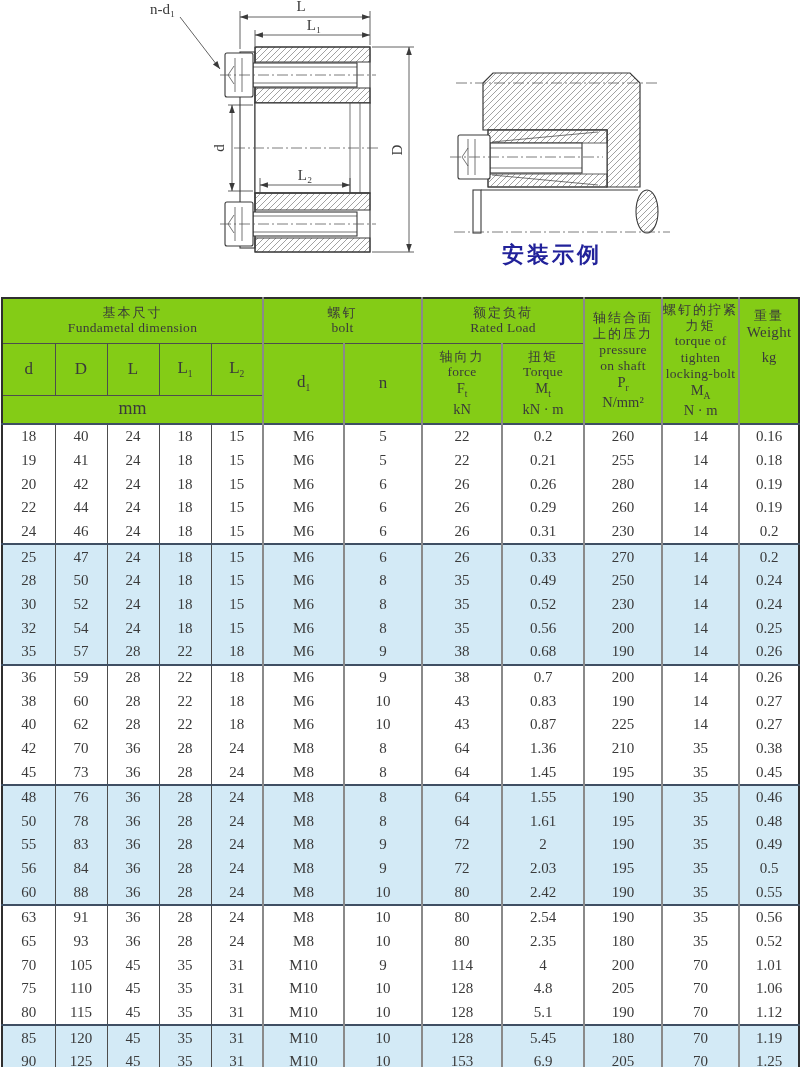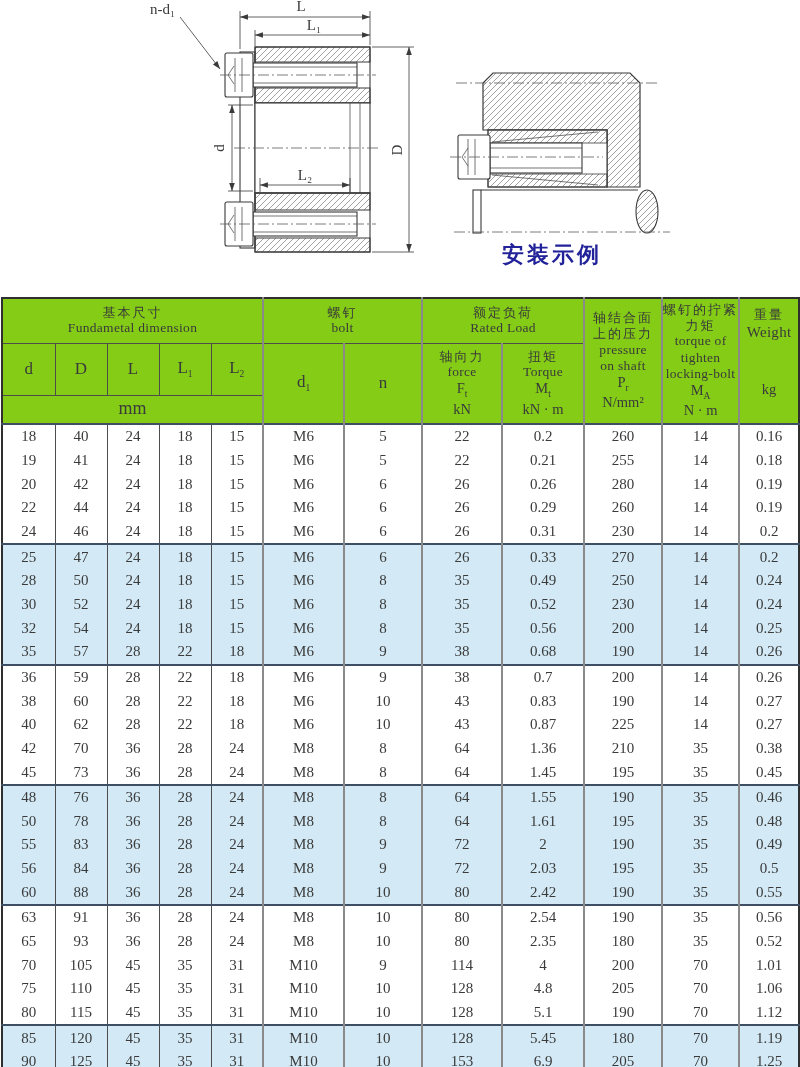--- a/index.html
+++ b/index.html
@@ -26,23 +26,23 @@
   .dtable tbody tr:first-child td{border-top:2px solid #3f4f63;}
   .dtable tbody tr:last-child td{border-bottom:2px solid #2f2f2f;}
   .dtable .sec{border-left:2px solid #8a8a8a;}
   .zh{font-size:13px;letter-spacing:2px;}
   .en{font-size:13.5px;letter-spacing:0.3px;}
   .big{font-size:17px;}
   .mm{font-size:18px;}
   .sym,.unit{font-size:14.5px;}
   sub{font-size:9.5px;}
   .wcell{display:flex;flex-direction:column;align-items:center;height:123px;}
-  .wcell .zh{margin-top:8px;font-family:Liberation Mono, monospace;}
+  .wcell .zh{margin-top:8px;}
   .wcell .en{font-size:15px;}
-  .wcell .unit{margin-top:40px;text-align:right;}
+  .wcell .unit{margin-top:8px;text-align:right;}
   .cap{font-size:22px;font-weight:bold;fill:#22229a;letter-spacing:3px;}
 </style>
 </head>
 <body>
 
 <div id="page">
 
   <svg style="position:absolute;left:136px;top:0;" width="300" height="292" viewBox="0 0 300 292">
     <defs>
       <pattern id="p1" patternUnits="userSpaceOnUse" width="6" height="6">

